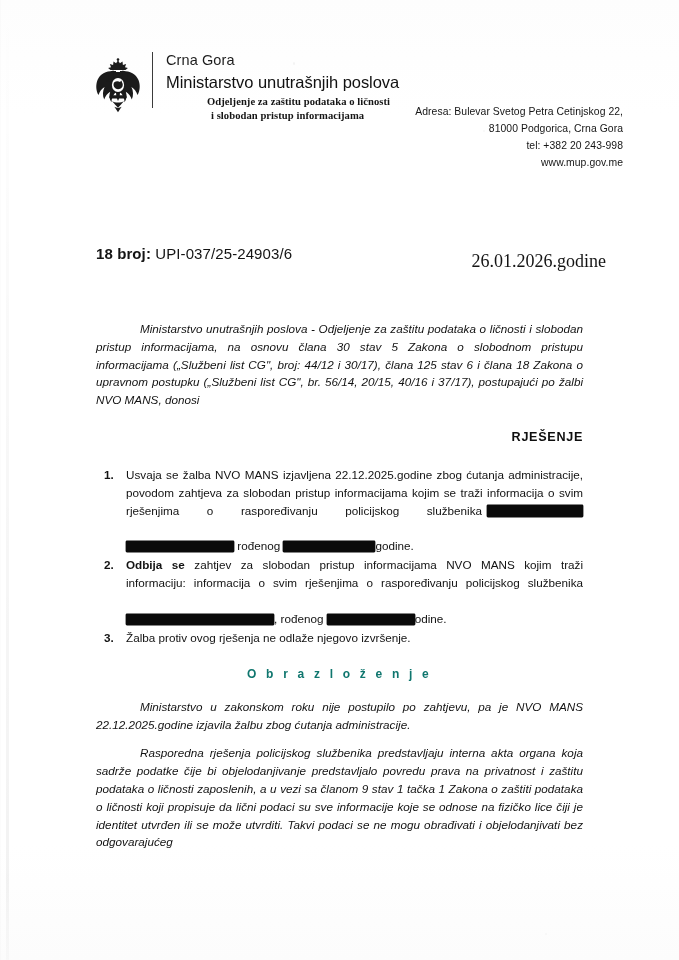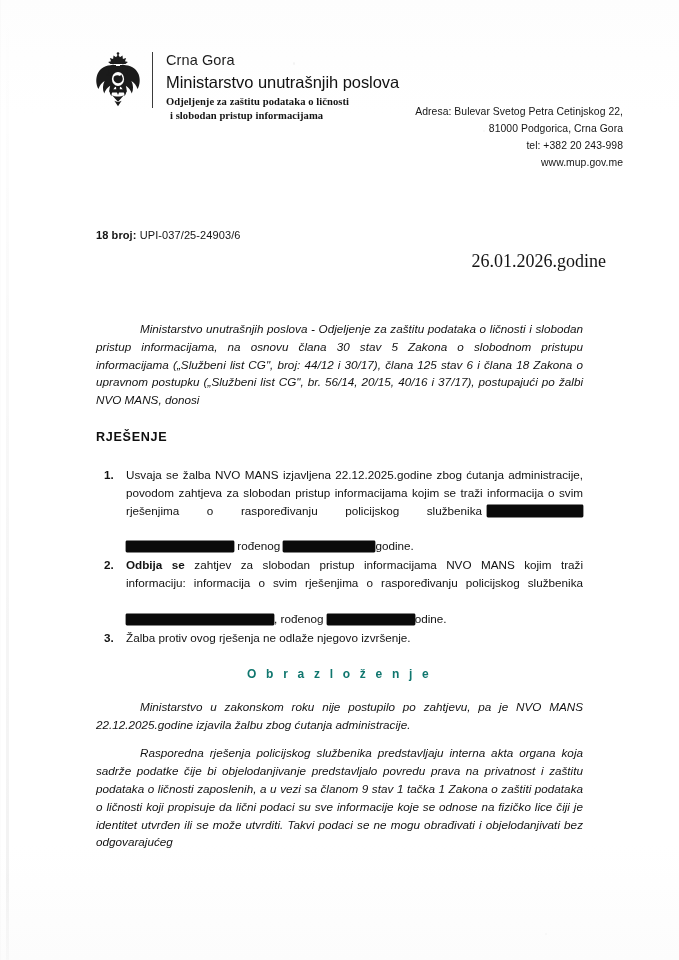--- a/index.html
+++ b/index.html
@@ -37,21 +37,21 @@
   .content {
     position: absolute;
     left: 0; top: 0; right: 0;
   }
 
   
   .letterhead {
     position: absolute;
     left: 92px; top: 50px;
     display: flex;
-    align-items: flex-start;
+    align-items: center;
   }
   .emblem {
     width: 52px; height: 58px;
     flex: none;
     margin-top: 2px;
   }
   .emblem svg { display: block; }
   .hdr-divider {
     width: 1px;
     align-self: stretch;
@@ -74,38 +74,39 @@
     letter-spacing: -.05px;
     margin-bottom: 2px;
   }
   .hdr-l3, .hdr-l4 {
     font-family: "Liberation Serif", serif;
     font-weight: bold;
     font-size: 10.6px;
     color: #141414;
     line-height: 1.32;
     letter-spacing: .05px;
+    margin-left: 41px;
   }
   .hdr-l4 { padding-left: 4px; }
 
   .address {
     position: absolute;
     right: 56px; top: 104px;
     text-align: right;
     font-size: 10.4px;
     line-height: 1.62;
     color: #151515;
     letter-spacing: .05px;
   }
 
   
   .refno {
     position: absolute;
-    left: 96px; top: 229px;
-    font-size: 11px;
+    left: 96px; top: 245px;
+    font-size: 15px;
     color: #141414;
     letter-spacing: .1px;
   }
   .refno b { font-weight: bold; }
   .docdate {
     position: absolute;
     right: 73px; top: 251px;
     font-size: 18px;
     color: #141414;
     font-family: Liberation Serif, serif;
@@ -122,21 +123,21 @@
     font-size: 11.7px;
     line-height: 1.52;
     text-align: justify;
     text-justify: inter-word;
     color: #121212;
     letter-spacing: .01px;
   }
   p.indent { text-indent: 44px; font-style: italic; }
 
   .title-rjesenje {
-    text-align: left;
+    text-align: right;
     font-size: 12.6px;
     font-weight: bold;
     letter-spacing: .7px;
     margin: 21px 0 22px 0;
     color: #0f0f0f;
   }
   .title-obraz {
     text-align: center;
     font-size: 12px;
     font-weight: bold;

